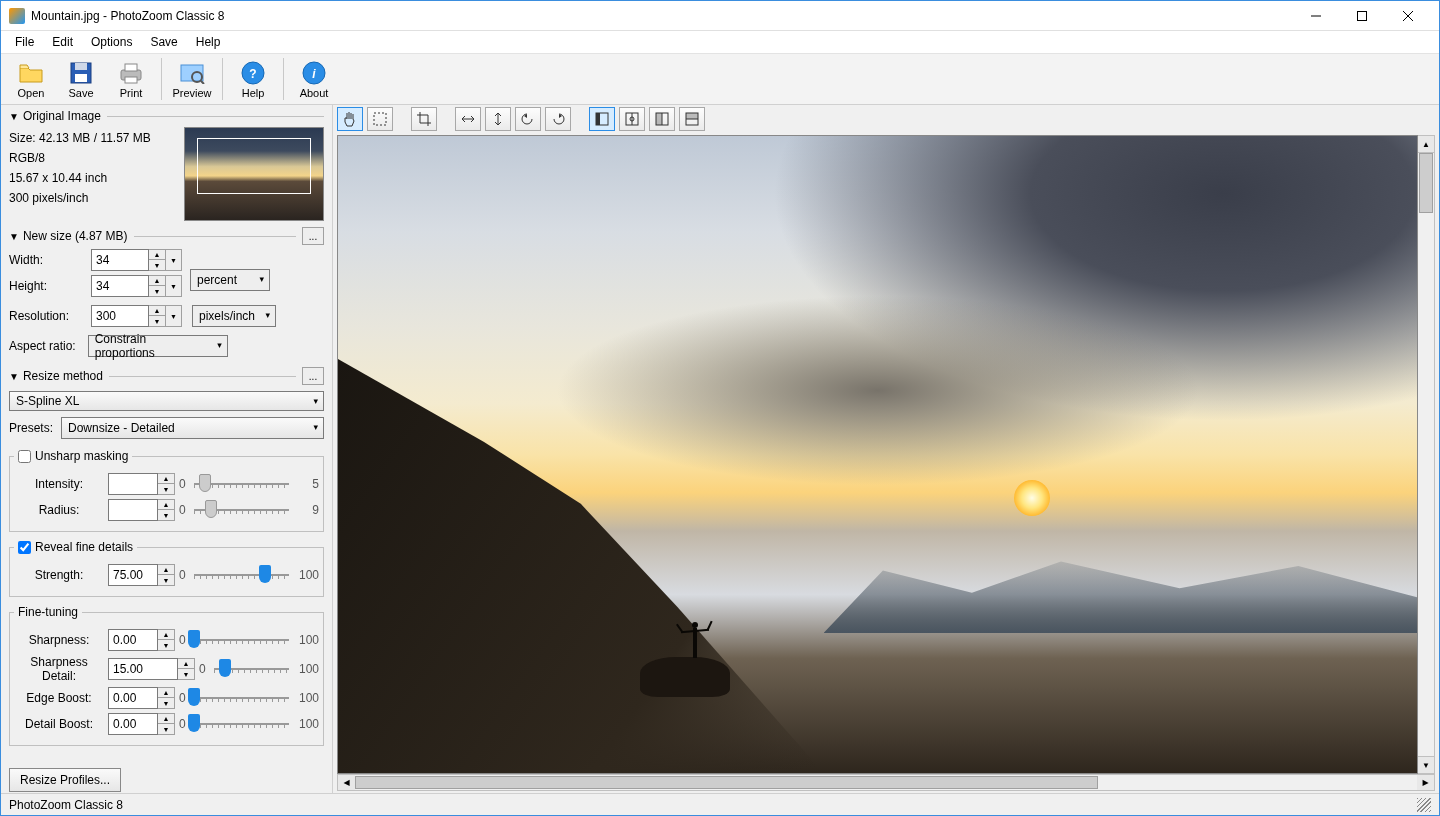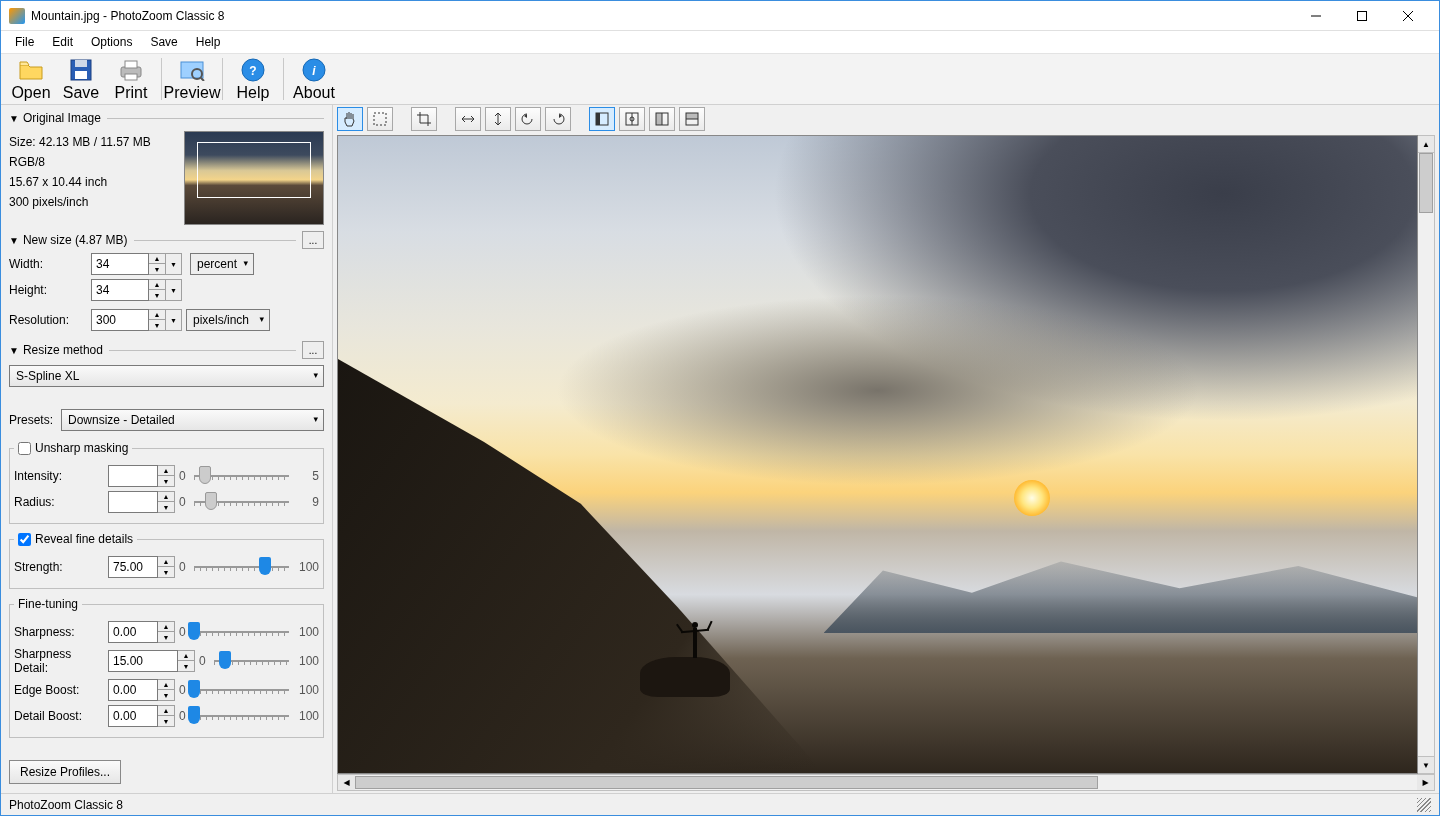--- a/index.html
+++ b/index.html
@@ -6,21 +6,21 @@
 body{background:#fff;width:1440px;height:816px;overflow:hidden;display:flex;flex-direction:column;border:1px solid #3a8dde}
 .titlebar{height:30px;background:#fff;display:flex;align-items:center;padding:0 8px;border-bottom:1px solid #e0e0e0}
 .titlebar .app-icon{width:16px;height:16px;margin-right:6px;background:linear-gradient(135deg,#ff9800,#2196f3);border-radius:2px}
 .titlebar .title{flex:1}
 .titlebar .winbtn{width:46px;height:30px;display:flex;align-items:center;justify-content:center;cursor:pointer}
 .menubar{height:22px;background:#fff;display:flex;align-items:center;padding:0 6px;gap:2px}
 .menubar .menuitem{padding:2px 8px;cursor:pointer}
 .toolbar{height:52px;background:#f3f3f3;border-top:1px solid #e3e3e3;border-bottom:1px solid #d0d0d0;display:flex;align-items:center;padding:2px 6px;gap:2px}
 .tbtn{width:48px;height:48px;display:flex;flex-direction:column;align-items:center;justify-content:center;cursor:pointer;border:1px solid transparent;border-radius:2px}
 .tbtn .ticon{width:28px;height:26px;display:flex;align-items:center;justify-content:center}
-.tbtn .tlabel{font-size:16px;margin-top:1px}
+.tbtn .tlabel{font-size:11px;margin-top:1px}
 .tdiv{width:1px;height:42px;background:#c8c8c8;margin:0 4px}
 .content{flex:1;display:flex;min-height:0}
 .sidebar{width:332px;background:#f0f0f0;border-right:1px solid #d0d0d0;padding:4px 8px;overflow:hidden;display:flex;flex-direction:column}
 .section-hdr{display:flex;align-items:center;font-size:12px;height:18px}
 .section-hdr .tri{margin-right:4px;font-size:10px}
 .section-hdr .line{flex:1;border-top:1px solid #c0c0c0;margin-left:6px}
 .orig-row{display:flex;gap:6px;margin-top:4px}
 .orig-info{display:flex;flex-direction:column;gap:6px;font-size:12px;padding-top:4px}
 .thumb{width:140px;height:94px;border:1px solid #888;position:relative;background:linear-gradient(to bottom,#2b3a52 0%,#3d4a5e 25%,#d9c896 42%,#f3d48a 52%,#5b4a3a 58%,#2a2420 100%)}
 .thumb:after{content:"";position:absolute;left:12px;top:10px;right:12px;bottom:26px;border:1px solid #fff}
@@ -33,21 +33,21 @@
 .spin div{width:16px;height:10px;background:#eee;display:flex;align-items:center;justify-content:center;font-size:7px;cursor:pointer;line-height:1}
 .spin div:first-child{border-bottom:1px solid #a0a0a0}
 .dd{width:16px;height:22px;border:1px solid #a0a0a0;border-left:none;background:#eee;display:flex;align-items:center;justify-content:center;font-size:7px;cursor:pointer}
 .sel{height:22px;border:1px solid #7a7a7a;background:#eee;padding:2px 18px 2px 6px;position:relative;cursor:pointer;display:inline-flex;align-items:center}
 .sel:after{content:"▾";position:absolute;right:5px;top:4px;font-size:9px}
 .sel.lg{width:100%;background:linear-gradient(#fafafa,#e6e6e6)}
 fieldset{border:1px solid #c0c0c0;margin:6px 0 2px;padding:6px 4px 6px 4px}
 fieldset legend{padding:0 4px;display:flex;align-items:center;gap:4px}
 fieldset legend input[type=checkbox]{width:13px;height:13px}
 .slider-row{display:flex;align-items:center;gap:4px;margin:4px 0}
-.slider-row .sl-lbl{width:90px;text-align:left;font-size:12px}
+.slider-row .sl-lbl{width:90px;text-align:center;font-size:12px}
 .slider-row .sl-num{padding-right:4px;color:#555;min-width:10px}
 .slider-row .sl-track{flex:1;position:relative;height:20px;display:flex;align-items:center}
 .slider-row .sl-track .rail{width:100%;height:2px;background:#999;position:relative}
 .slider-row .sl-track .ticks{position:absolute;left:0;right:0;top:10px;height:4px;background:repeating-linear-gradient(to right,#999 0 1px,transparent 1px 6px)}
 .slider-row .sl-track .thumb-s{position:absolute;top:0;width:12px;height:18px;background:#1e88e5;border-radius:2px 2px 6px 6px;transform:translateX(-50%)}
 .slider-row .sl-track .thumb-g{position:absolute;top:0;width:12px;height:18px;background:#ccc;border:1px solid #999;border-radius:2px 2px 6px 6px;transform:translateX(-50%)}
 .slider-row .sl-max{width:26px;text-align:right;color:#555;padding-left:4px}
 .resize-btn{margin-top:20px;padding:4px 10px;border:1px solid #888;background:linear-gradient(#fafafa,#e6e6e6);cursor:pointer;align-self:flex-start}
 .main{flex:1;display:flex;flex-direction:column;background:#f0f0f0;min-width:0}
 .imgtoolbar{height:28px;display:flex;align-items:center;padding:3px 4px;gap:4px}
@@ -220,49 +220,55 @@
           <div class="numbox">
             <input value="34" style="">
             <div class="spin">
                 <div>▲</div>
                 <div>▼</div>
               </div>
             <div class="dd">▼</div>
           </div>
         </div>
       </div>
-      <div class="sel" style="width:64px;margin-top:4px">
+      <div class="sel" style="width:80px;margin-top:24px">
           <span>percent</span>
         </div>
     </div>
     <div class="field-row">
       <span class="lbl">Resolution:</span>
       <div class="numbox">
         <input value="300" style="">
         <div class="spin">
             <div>▲</div>
             <div>▼</div>
           </div>
         <div class="dd">▼</div>
       </div>
-      <div class="sel" style="width:84px;">
+      <div class="sel" style="width:84px;margin-left:6px">
           <span>pixels/inch</span>
+        </div>
+    </div>
+    <div class="field-row">
+      <span class="lbl" style="width:auto;text-align:left;margin-right:4px">Aspect ratio:</span>
+      <div class="sel" style="width:140px">
+          <span>Constrain proportions</span>
         </div>
     </div>
 
     <div class="section-hdr" style="margin-top:6px">
       <span class="tri">▼</span>
       <span>Resize method</span>
       <span class="line"></span>
       <span class="dots-btn" style="margin-left:6px">...</span>
     </div>
     <div class="sel lg" style="margin-top:6px">
         <span>S-Spline XL</span>
       </div>
-    <div class="field-row" style="margin-top:22px">
+    <div class="field-row" style="margin-top:6px">
       <span style="margin-right:4px">Presets:</span>
       <div class="sel lg" style="flex:1">
           <span>Downsize - Detailed</span>
         </div>
     </div>
 
     <fieldset>
       <legend>
           <input type="checkbox" style="">
           <span>Unsharp masking</span>

